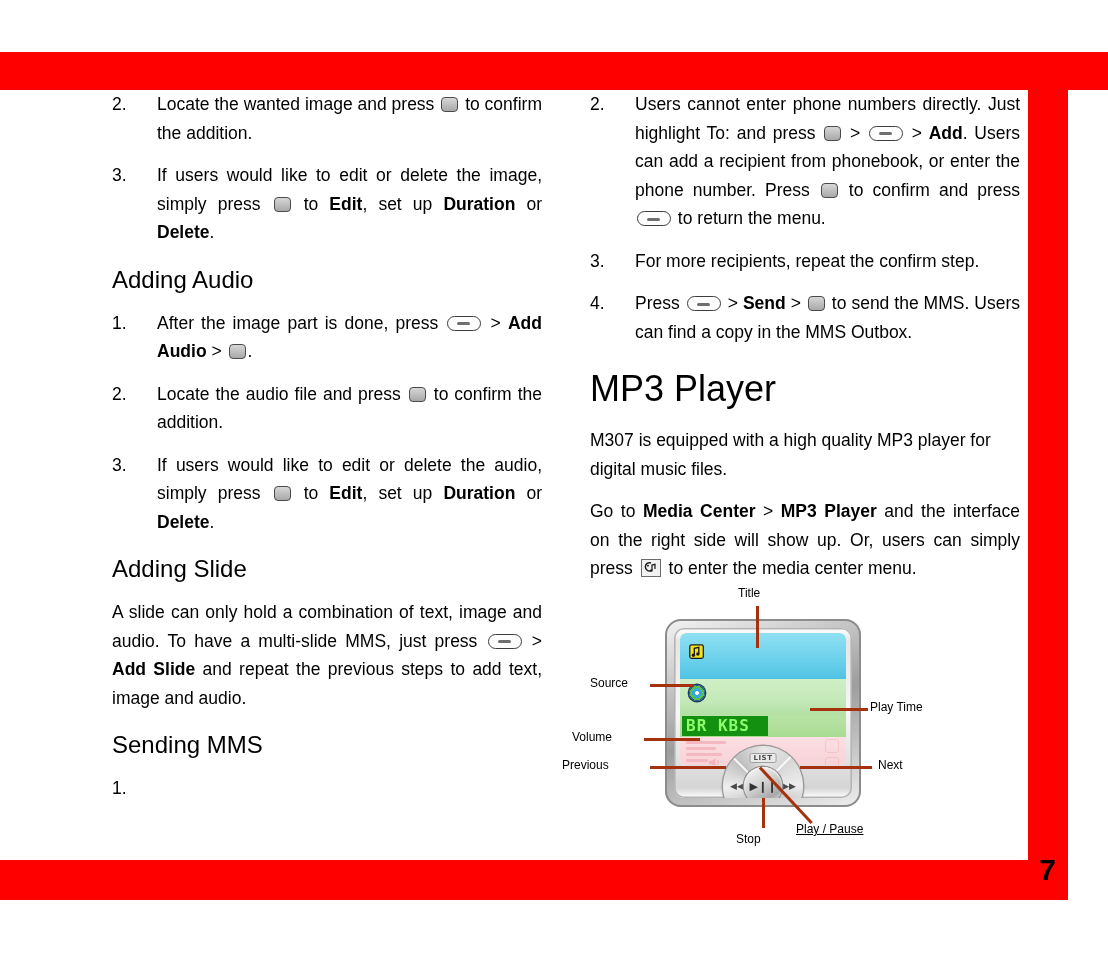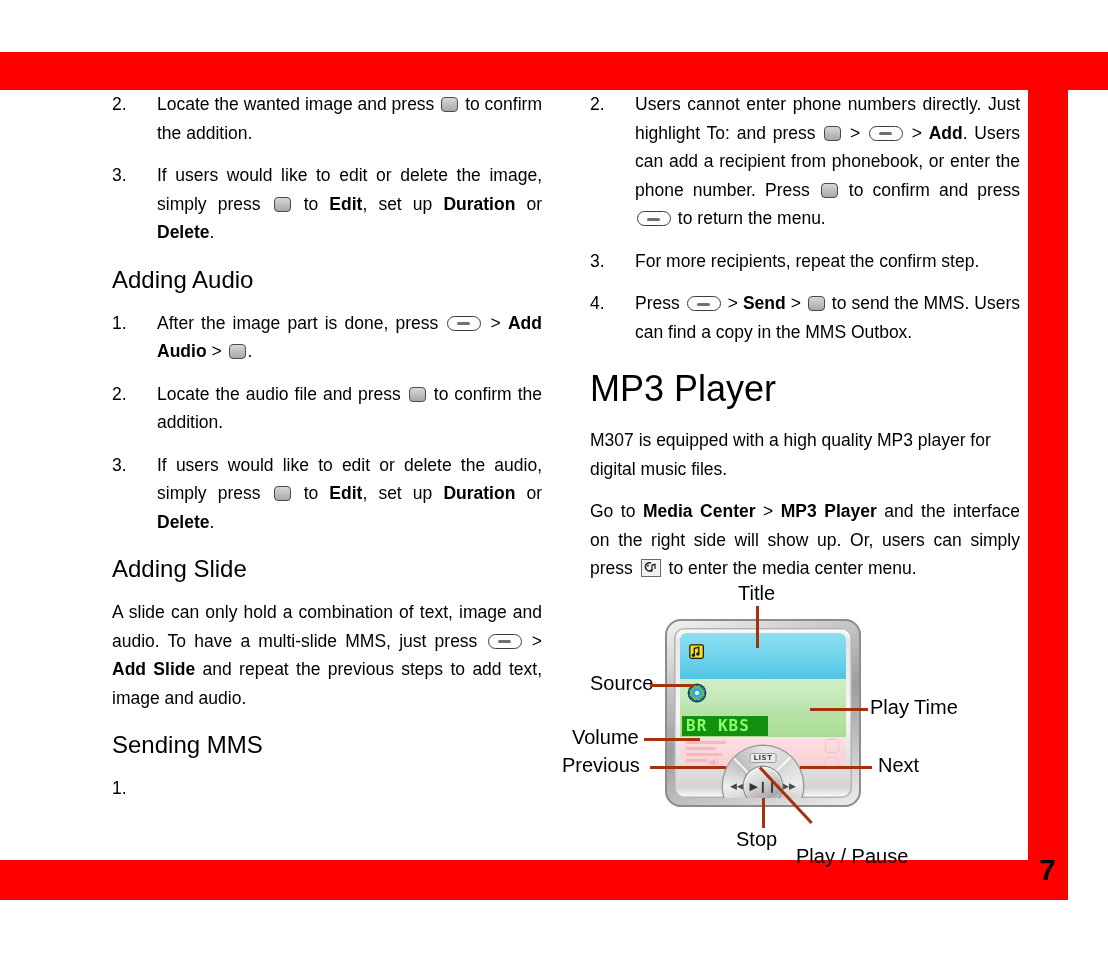--- a/index.html
+++ b/index.html
@@ -300,21 +300,21 @@
     transform: translateY(-50%);
     font-size: 9px; color:#4a4a4a;
     font-family:"DejaVu Sans", sans-serif;
   }
   .dp-prev { left: 7px; }
   .dp-next { right: 7px; }
 
   
   .cl {
     position: absolute;
-    font-size: 20px;
+    font-size: 12px;
     color: #000;
     white-space: nowrap;
     line-height: 18px;
   }
   .ln {
     position: absolute;
     background: #a5310e;
     height: 2.6px;
   }
   .ln-v { width: 2.6px; height: auto; }
@@ -442,16 +442,16 @@
 
   <div class="cl" style="left:2px; top:176px;">Previous</div>
   <div class="ln" style="left:90px; top:186px; width:76px;"></div>
 
   <div class="cl" style="left:318px; top:176px;">Next</div>
   <div class="ln" style="left:240px; top:186px; width:72px;"></div>
 
   <div class="cl" style="left:176px; top:250px;">Stop</div>
   <div class="ln ln-v" style="left:202px; top:218px; height:30px;"></div>
 
-  <div class="cl" style="left:236px; top:267px;">Play / Pause</div>
+  <div class="cl" style="left:236px; top:240px;text-decoration:underline;">Play / Pause</div>
   <div class="ln-diag" style="left:200px; top:186px; width:76px; transform:rotate(47deg);"></div>
 
 </div>
 
 </body></html>

